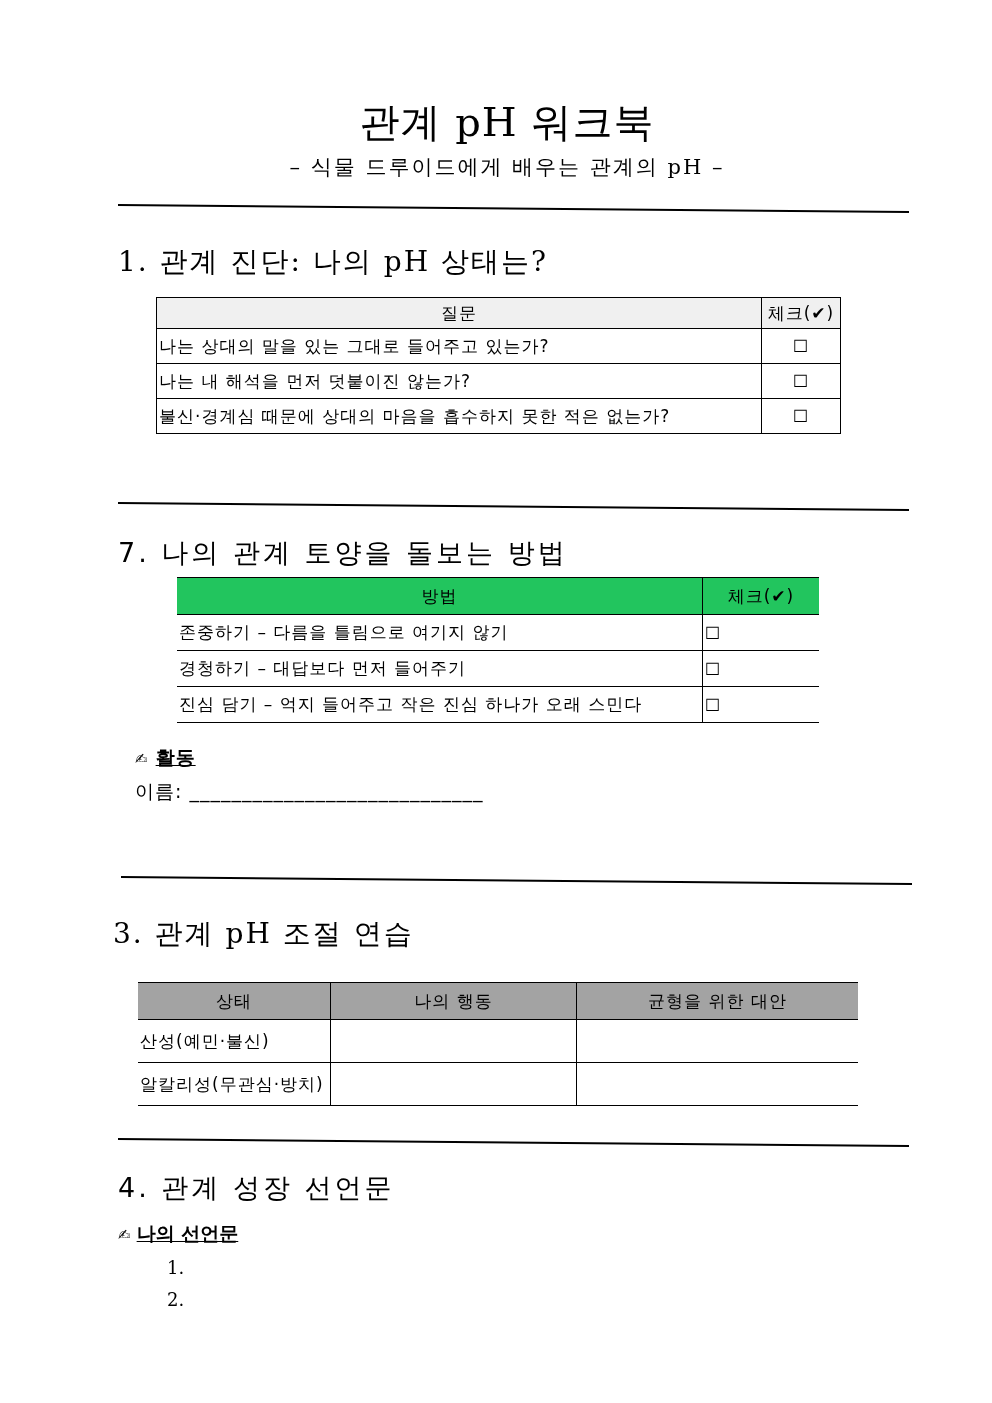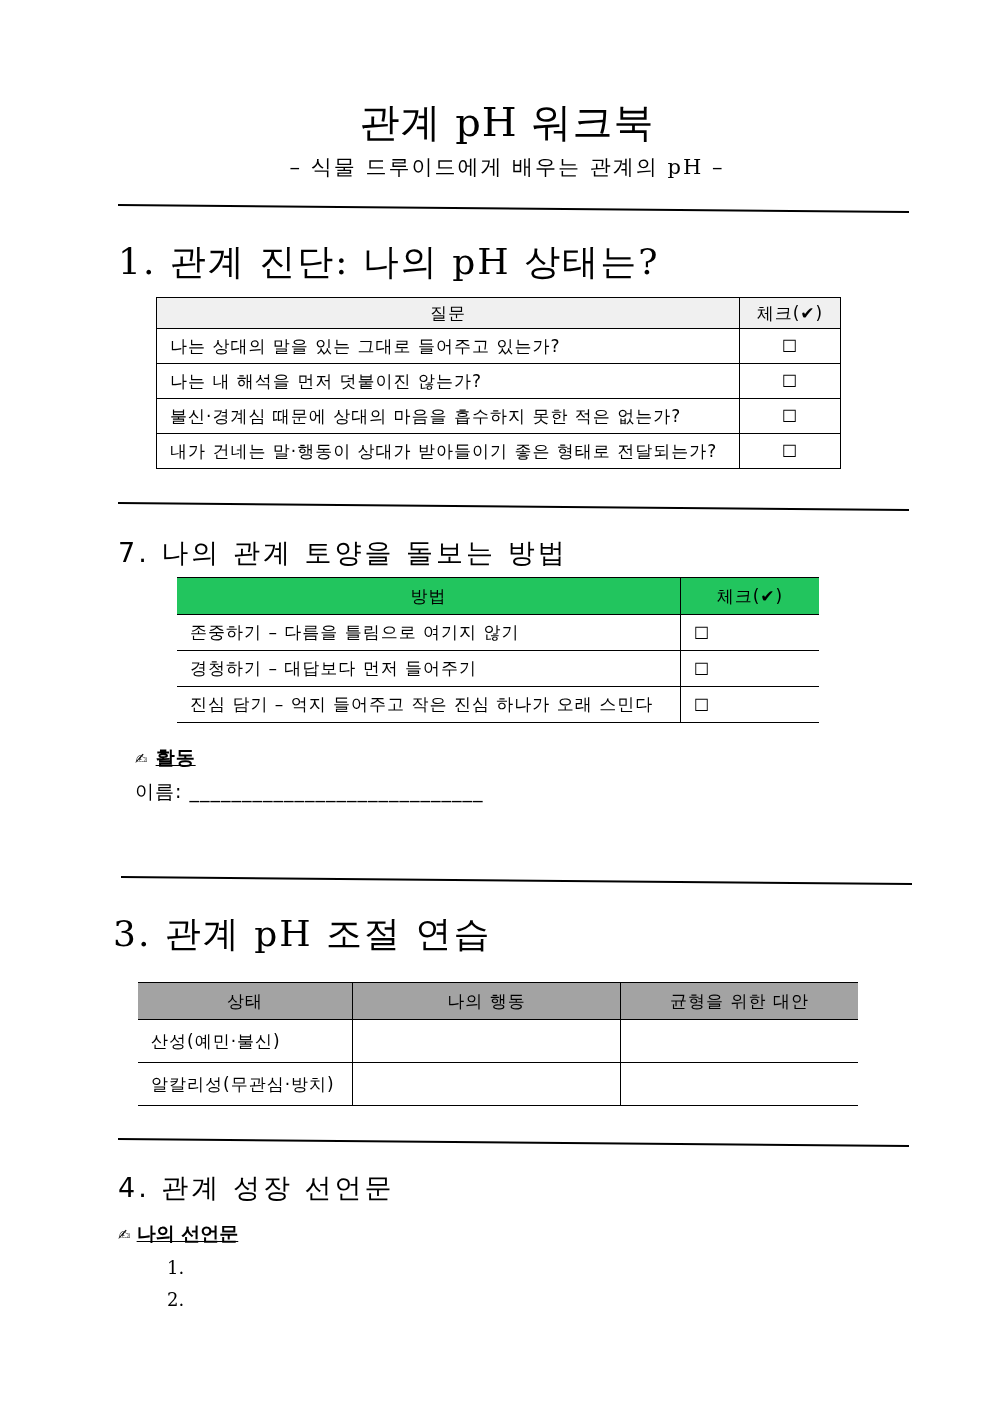--- a/index.html
+++ b/index.html
@@ -14,25 +14,25 @@
     font-size: 40px; letter-spacing: 1px; line-height: 52px;
   }
   .subtitle {
     left: 0; width: 1014px; top: 152px; text-align: center;
     font-family: "DejaVu Serif", "Liberation Serif", serif;
     font-size: 21px; letter-spacing: 2px; line-height: 30px;
   }
   .sep { left: 0; top: 0; width: 992px; height: 1403px; pointer-events: none; }
   .h2 {
     font-family: "DejaVu Serif", "Liberation Serif", serif;
-    font-size: 36px; letter-spacing: 2px; line-height: 36px; white-space: nowrap;
+    font-size: 28px; letter-spacing: 2px; line-height: 36px; white-space: nowrap;
   }
   .h2.sans { font-family: "DejaVu Sans", "Liberation Sans", sans-serif; letter-spacing: 3px; font-size: 27px; }
   table { border-collapse: collapse; font-size: 17px; letter-spacing: 1px; }
-  td, th { font-weight: normal; padding: 0 13px; white-space: nowrap; margin-top: 48px; }
+  td, th { font-weight: normal; padding: 0 2px; white-space: nowrap; margin-top: 48px; }
   
   .t1 { left: 156px; top: 297px; width: 685px; }
   .t1 td, .t1 th { border: 1.5px solid #000; height: 34px; }
   .t1 th { background: #f0f0f0; text-align: center; height: 30px; }
   .t1 td.chk { text-align: center; width: 74px; }
   
   .t2 { left: 177px; top: 577px; width: 642px; }
   .t2 td, .t2 th { border-top: 1.5px solid #000; border-bottom: 1.5px solid #000; height: 35px; }
   .t2 th { background: #22c55e; text-align: center; height: 36px; }
   .t2 .c2 { border-left: 1.5px solid #000; width: 112px; }
@@ -70,24 +70,20 @@
   <tr>
     <td>나는 상대의 말을 있는 그대로 들어주고 있는가?</td>
     <td class="chk">☐</td>
   </tr>
   <tr>
     <td>나는 내 해석을 먼저 덧붙이진 않는가?</td>
     <td class="chk">☐</td>
   </tr>
   <tr>
     <td>불신·경계심 때문에 상대의 마음을 흡수하지 못한 적은 없는가?</td>
-    <td class="chk">☐</td>
-  </tr>
-  <tr>
-    <td>내가 건네는 말·행동이 상대가 받아들이기 좋은 형태로 전달되는가?</td>
     <td class="chk">☐</td>
   </tr>
 </tbody>
   </table>
 
 <div class="abs h2 sans" style="left:118px; top:535px;">7. 나의 관계 토양을 돌보는 방법</div>
 <table class="abs t2">
   <tbody>
       <tr>
     <th>방법</th>

